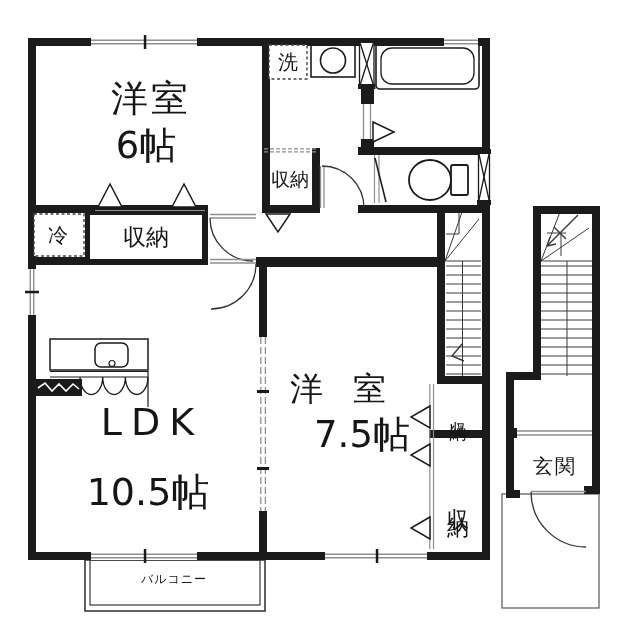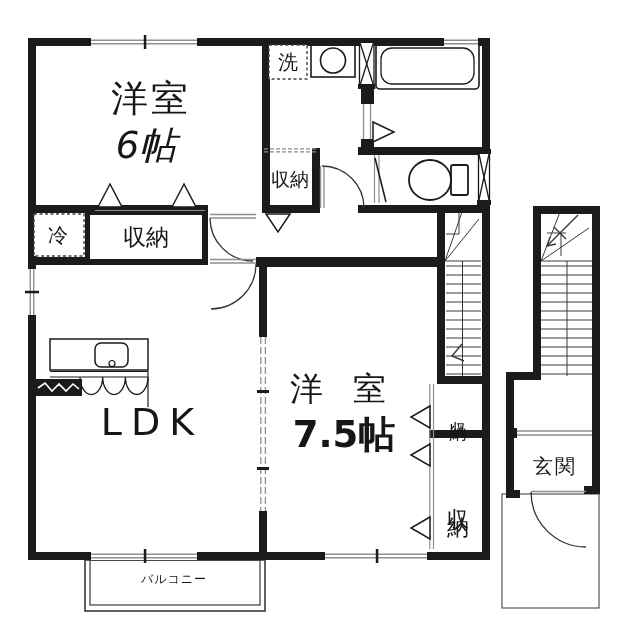--- a/index.html
+++ b/index.html
@@ -249,33 +249,34 @@
       <polygon points="172,207 184,184 196,207"></polygon>
       <polygon points="266,214 290,214 278,232"></polygon>
       <polygon points="373,122 394,132 373,142"></polygon>
       <polygon points="430,406 411,417 430,428"></polygon>
       <polygon points="430,444 411,455 430,466"></polygon>
       <polygon points="430,517 411,528 430,539"></polygon>
     </g>
   </svg>
 
   <div class="lbl" style="left:151px;top:98px;font-size:37px;letter-spacing:3px;">洋室</div>
-  <div class="lbl" style="left:146px;top:145px;font-size:37px;font-style:italic;">6帖</div>
+  <div class="lbl" style="left:146px;top:145px;font-size:37px;">6帖</div>
 
   <div class="lbl" style="left:288px;top:62px;font-size:20px;">洗</div>
 
   <div class="lbl" style="left:290px;top:179px;font-size:19px;">収納</div>
 
   <div class="lbl" style="left:58px;top:235px;font-size:20px;">冷</div>
   <div class="lbl" style="left:146px;top:237px;font-size:23px;">収納</div>
 
   <div class="lbl" style="left:152px;top:422px;font-size:38px;letter-spacing:9px;">LDK</div>
+  <div class="lbl" style="left:148px;top:492px;font-size:38px;">10.5帖</div>
 
   <div class="lbl" style="left:353px;top:388px;font-size:33px;letter-spacing:30px;">洋室</div>
-  <div class="lbl" style="left:344px;top:434px;font-size:37px;font-weight:bold;">7.5帖</div>
+  <div class="lbl" style="left:362px;top:434px;font-size:37px;">7.5帖</div>
 
   <div class="lbl vert" style="left:458px;top:411px;font-size:17px;letter-spacing:3px;">収納</div>
   <div class="lbl vert" style="left:458px;top:499px;font-size:22px;letter-spacing:9px;">収納</div>
 
   <div class="lbl" style="left:555px;top:466px;font-size:20px;letter-spacing:2px;">玄関</div>
 
   <div class="lbl" style="left:174px;top:579px;font-size:12px;letter-spacing:1px;">バルコニー</div>
 
 </div>
 

